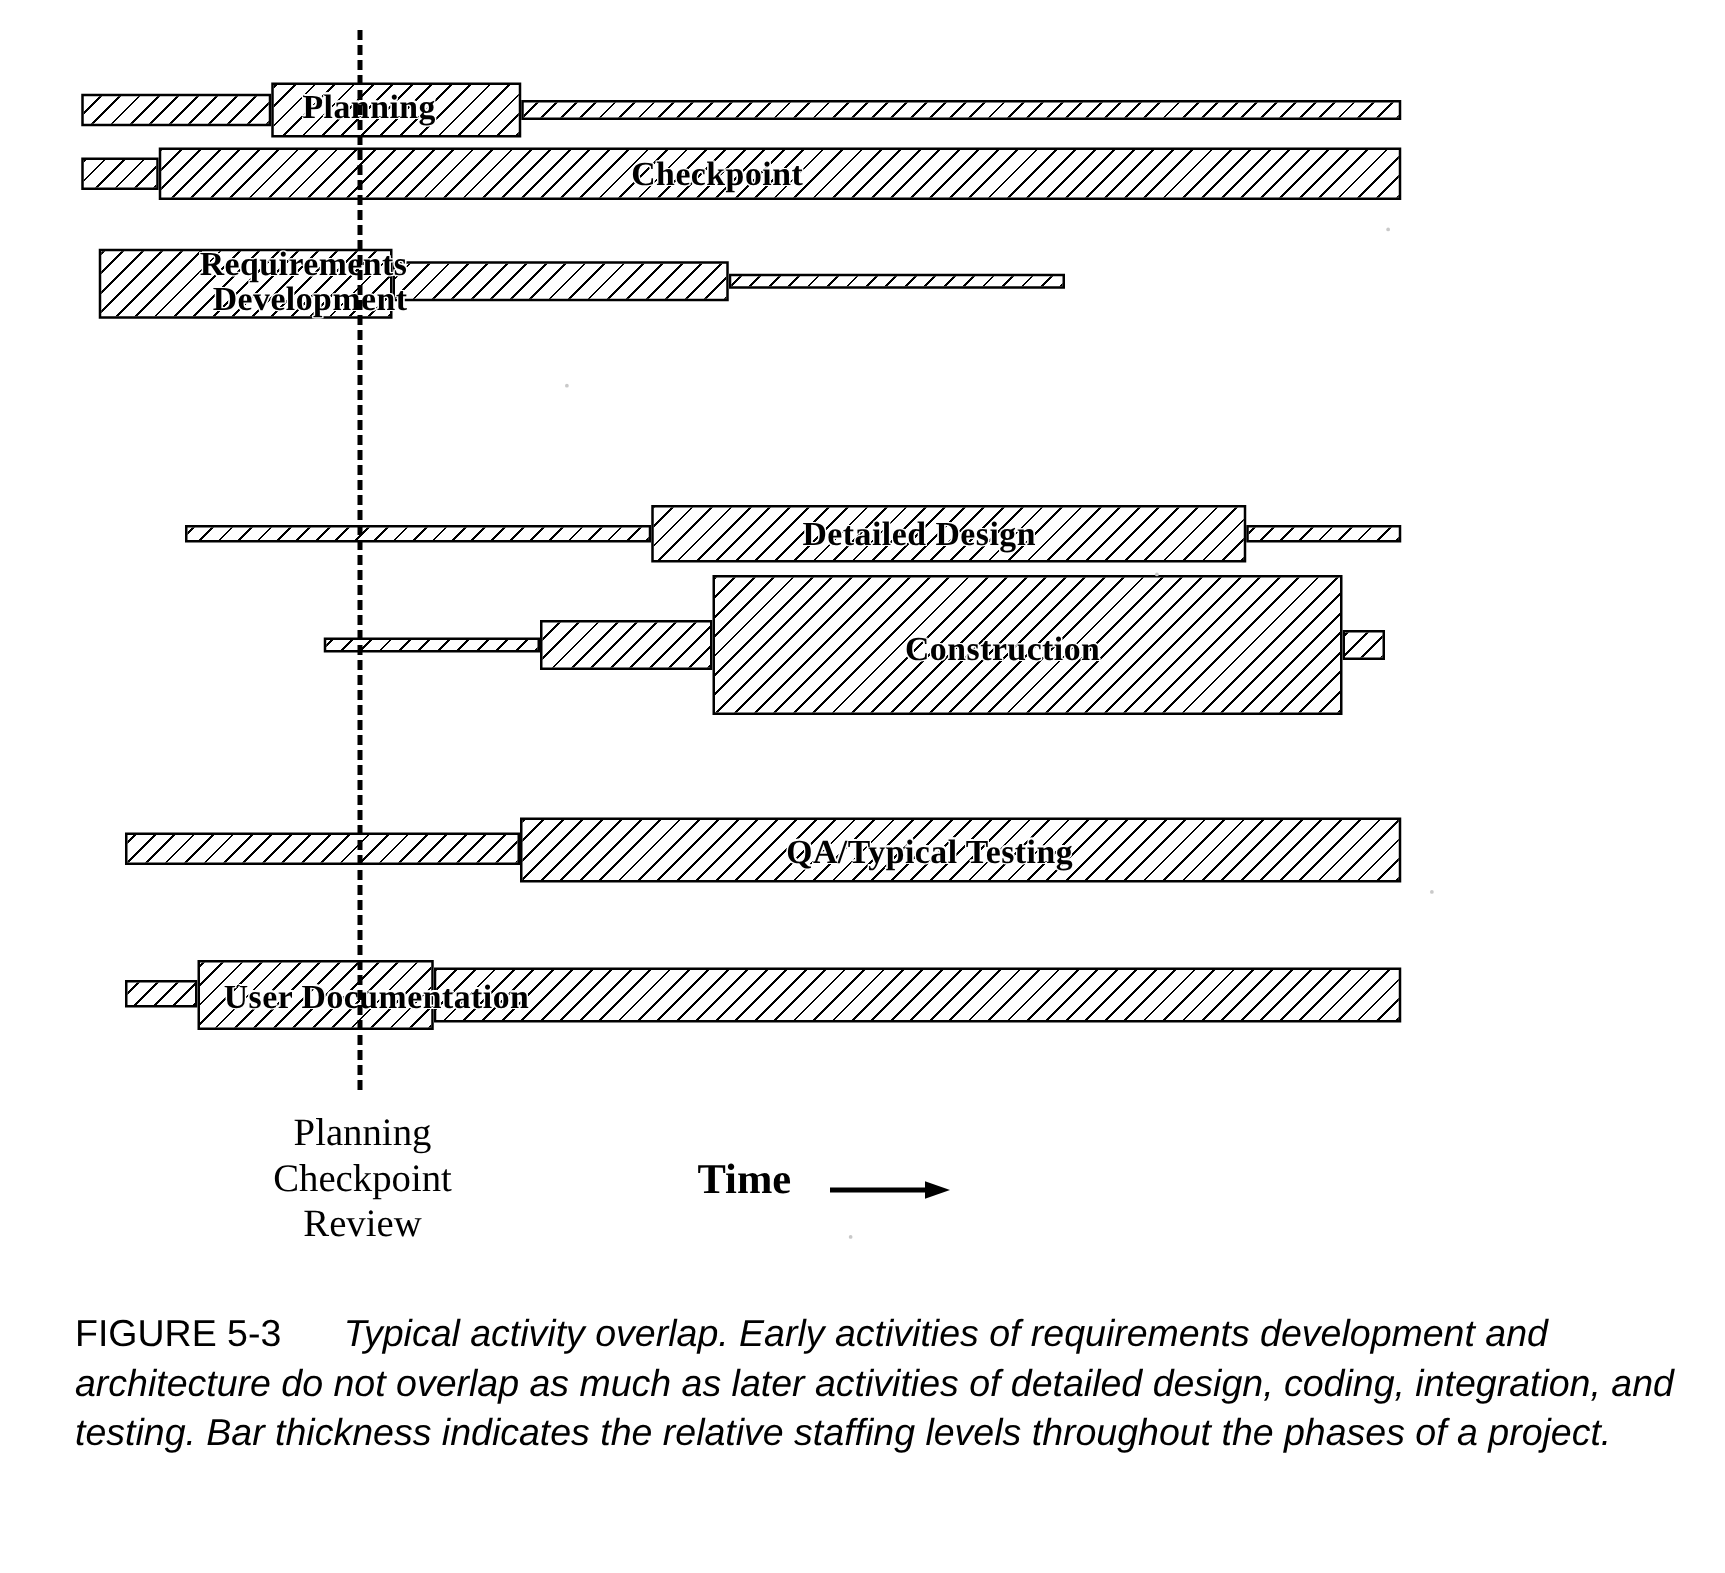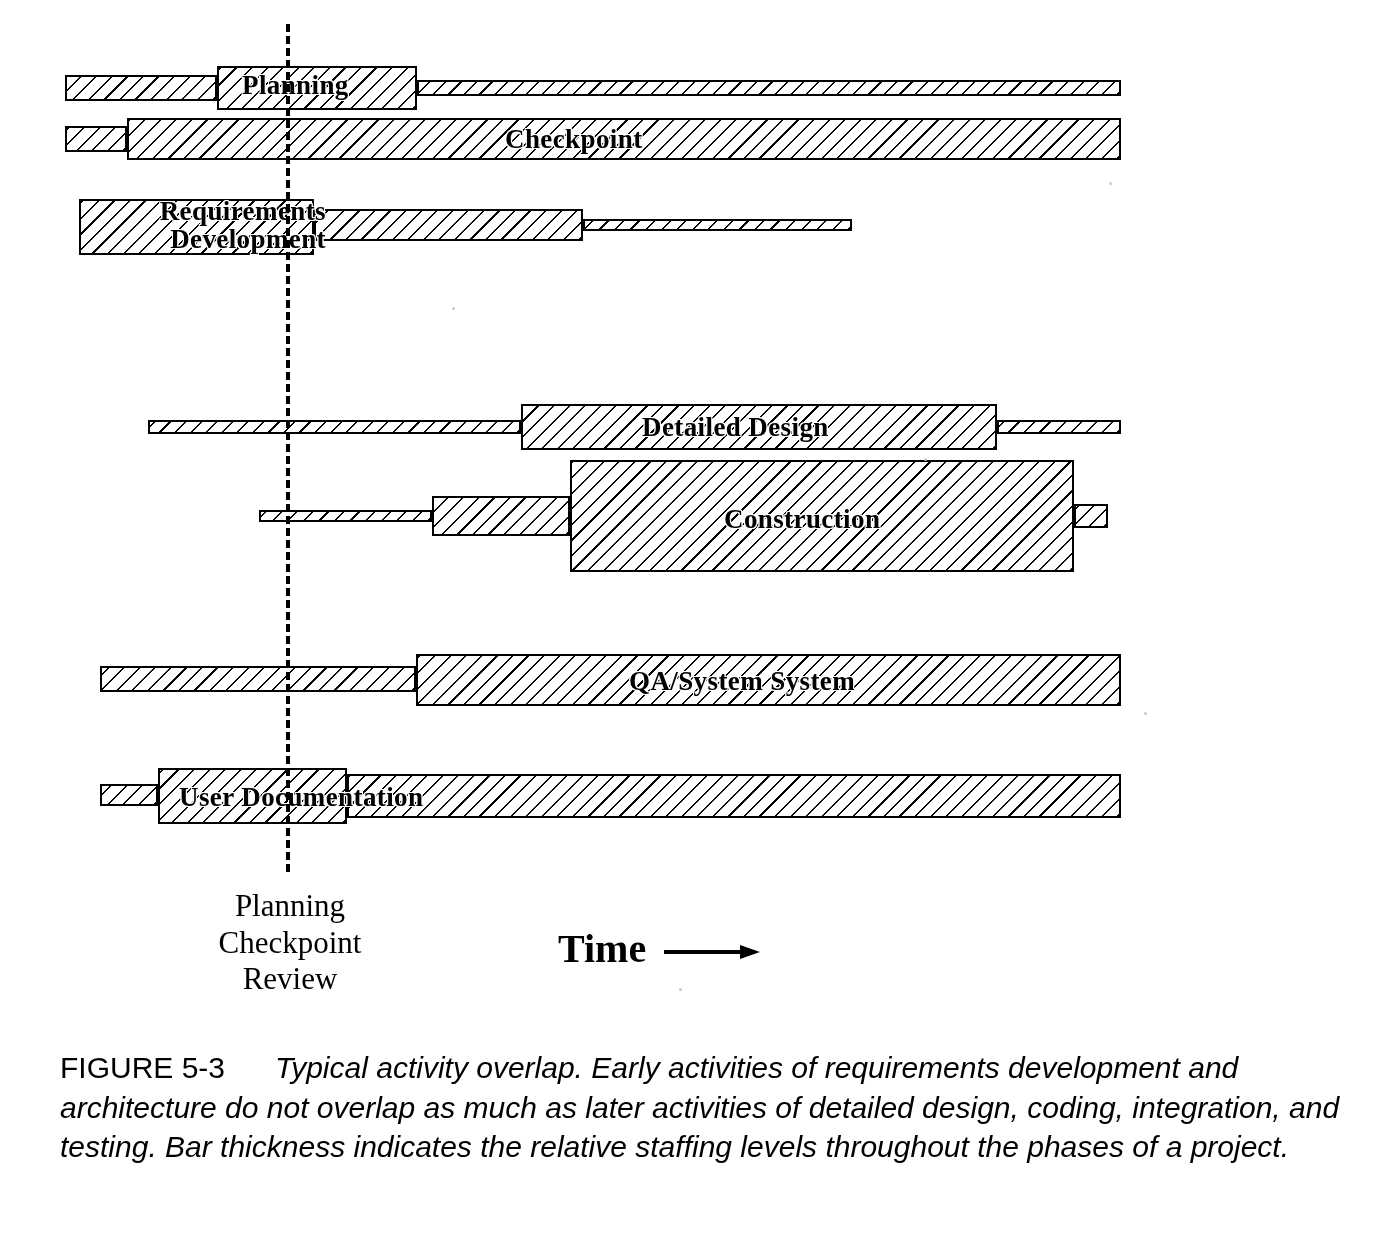--- a/index.html
+++ b/index.html
@@ -79,21 +79,21 @@
     font-size: 31px;
     line-height: 1.18;
     white-space: pre-line;
   }
   .time-label {
     position: absolute;
     left: 534px;
     top: 925px;
     font-family: "Liberation Serif", serif;
     font-weight: 700;
-    font-size: 40px;
+    font-size: 34px;
   }
   .time-arrow {
     position: absolute;
     left: 640px;
     top: 945px;
     width: 96px;
     height: 14px;
   }
   .time-arrow .shaft {
     position: absolute;
@@ -177,21 +177,21 @@
       <div class="seg" style="left:235px;top:58px;width:173px;height:12px;"></div>
       <div class="seg" style="left:408px;top:44px;width:138px;height:40px;"></div>
       <div class="seg" style="left:546px;top:8px;width:504px;height:112px;"></div>
       <div class="seg" style="left:1050px;top:52px;width:34px;height:24px;"></div>
       <div class="band-label" style="left:700px;top:52px;">Construction</div>
     </div>
 
     <div class="band" style="left:0;top:648px;width:1380px;height:70px;">
       <div class="seg" style="left:76px;top:18px;width:316px;height:26px;"></div>
       <div class="seg" style="left:392px;top:6px;width:705px;height:52px;"></div>
-      <div class="band-label" style="left:605px;top:18px;">QA/System System</div>
+      <div class="band-label" style="left:605px;top:18px;">QA/Typical Testing</div>
     </div>
 
     <div class="band" style="left:0;top:760px;width:1380px;height:80px;">
       <div class="seg" style="left:76px;top:24px;width:58px;height:22px;"></div>
       <div class="seg" style="left:134px;top:8px;width:189px;height:56px;"></div>
       <div class="seg" style="left:323px;top:14px;width:774px;height:44px;"></div>
       <div class="band-label" style="left:155px;top:22px;">User Documentation</div>
     </div>
 
     <div class="checkpoint-line"></div>

